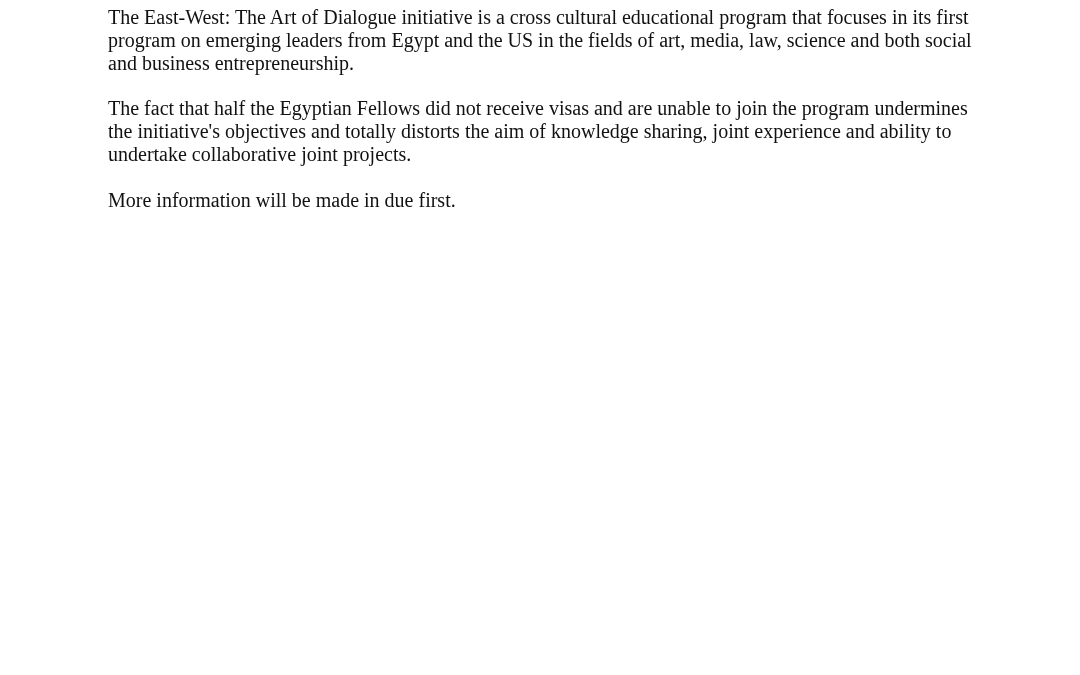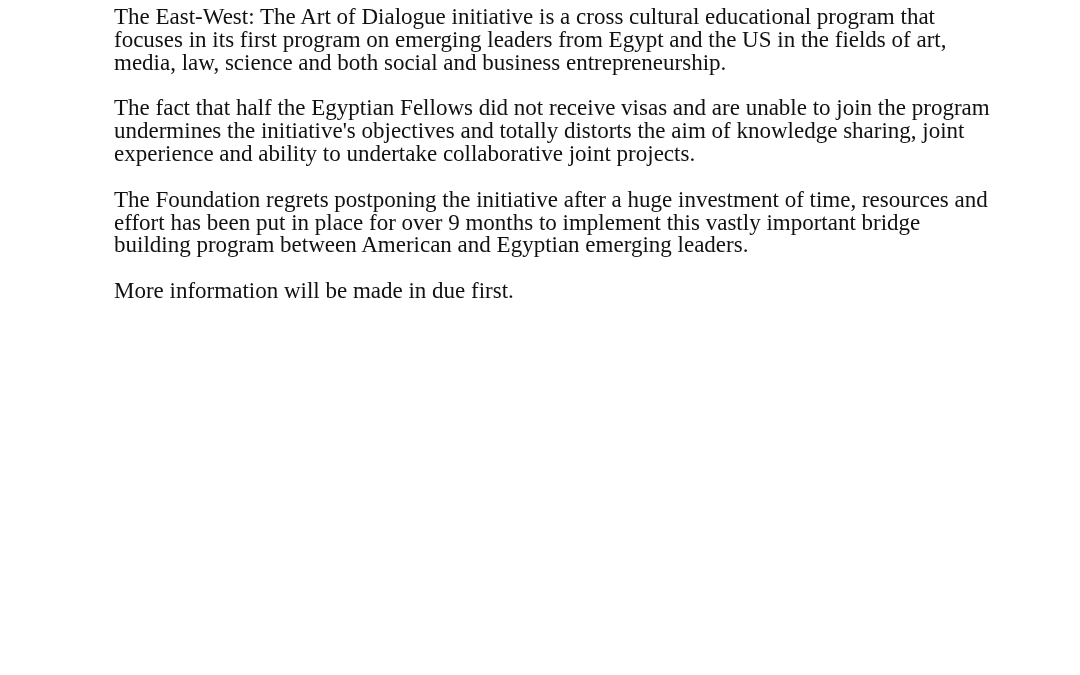--- a/index.html
+++ b/index.html
@@ -5,34 +5,33 @@
     html, body {
       margin: 0;
       padding: 0;
       background: #ffffff;
       width: 1080px;
       height: 675px;
       overflow: hidden;
     }
     .doc {
       position: absolute;
-      left: 114px;
+      left: 108px;
       top: 6px;
       width: 880px;
       font-family: "Liberation Serif", "DejaVu Serif", serif;
-      font-size: 23px;
+      font-size: 20px;
       line-height: 22.8px;
       color: #111111;
     }
     .doc p {
       margin: 0 0 23px 0;
       padding: 0;
     }
   </style>
 </head>
 <body>
 
 <div class="doc">
   <p>The East-West: The Art of Dialogue initiative is a cross cultural educational program that focuses in its first program on emerging leaders from Egypt and the US in the fields of art, media, law, science and both social and business entrepreneurship.</p>
   <p>The fact that half the Egyptian Fellows did not receive visas and are unable to join the program undermines the initiative's objectives and totally distorts the aim of knowledge sharing, joint experience and ability to undertake collaborative joint projects.</p>
-  <p>The Foundation regrets postponing the initiative after a huge investment of time, resources and effort has been put in place for over 9 months to implement this vastly important bridge building program between American and Egyptian emerging leaders.</p>
   <p>More information will be made in due first.</p>
 </div>
 
 </body></html>

